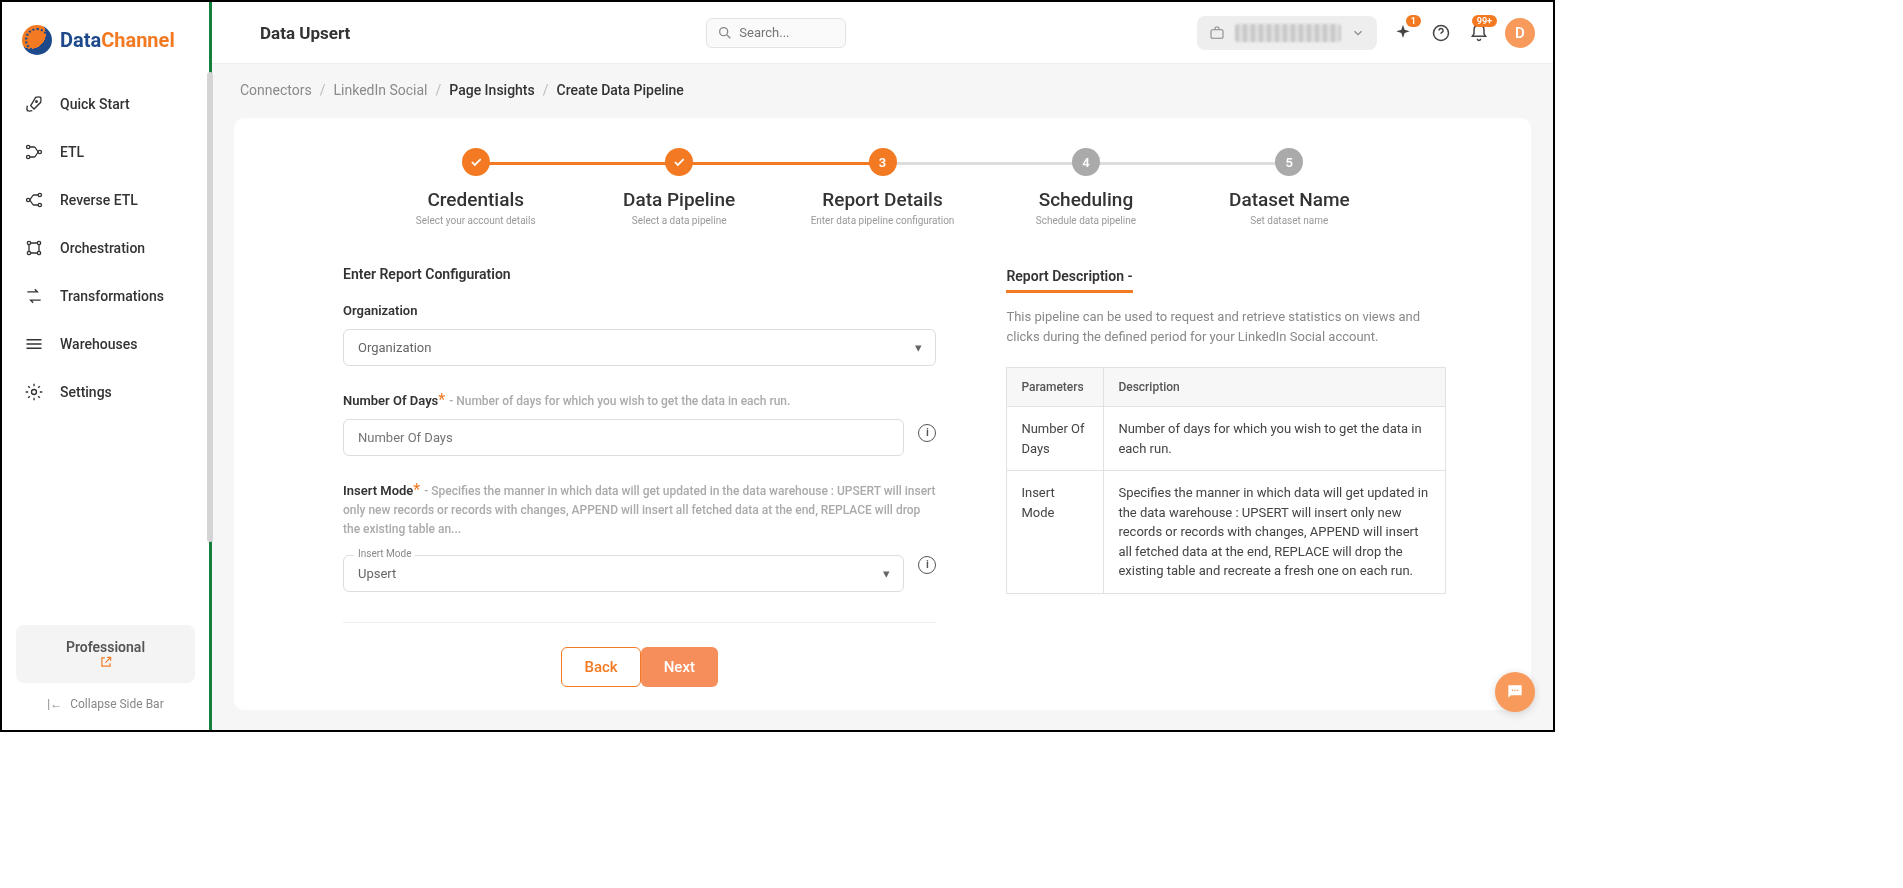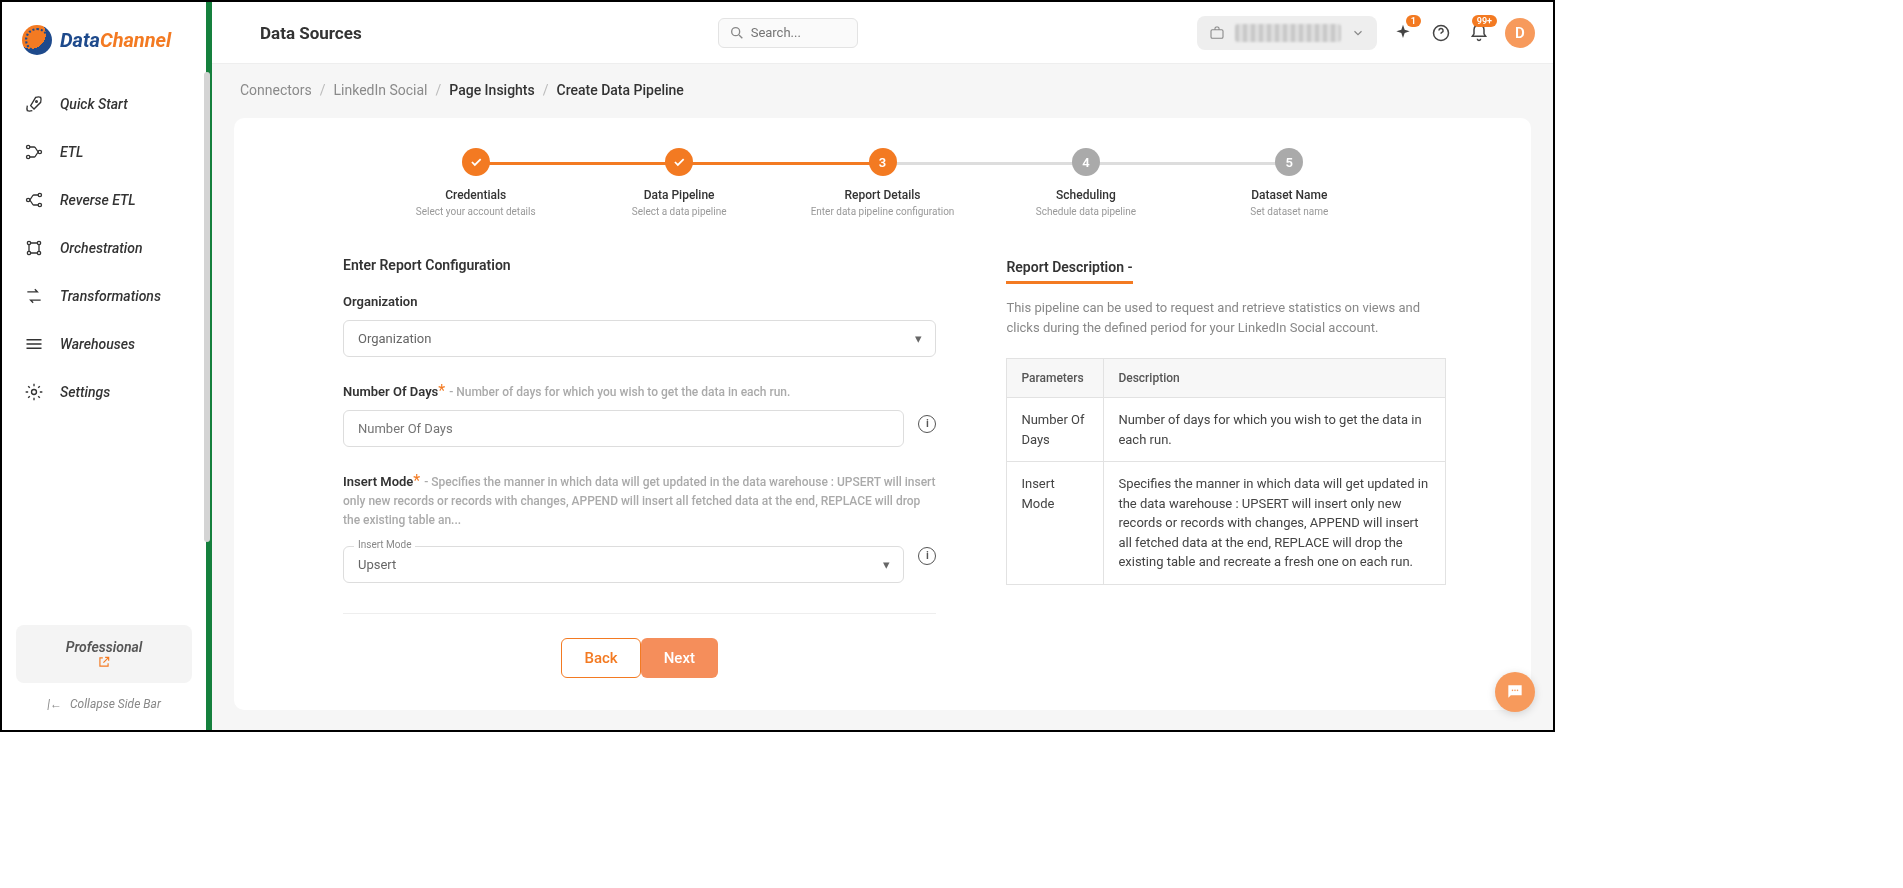--- a/index.html
+++ b/index.html
@@ -1,20 +1,20 @@
 <!DOCTYPE html>
 <html><head>
 <meta charset="utf-8">
 <style>
 * { box-sizing: border-box; margin: 0; padding: 0; font-family: -apple-system, BlinkMacSystemFont, "Segoe UI", Roboto, sans-serif; }
 body { background: #fff; width: 1555px; height: 732px; border: 2px solid #000; overflow: hidden; position: relative; }
 .app { display: flex; height: 100%; }
 
 
-.sidebar { width: 210px; background: #fff; border-right: 6px solid #15803d; display: flex; flex-direction: column; padding: 15px 0; position: relative; font-style: italic; }
+.sidebar { width: 210px; background: #fff; border-right: 3px solid #15803d; display: flex; flex-direction: column; padding: 15px 0; position: relative; }
 .sidebar::after { content: ""; position: absolute; right: -4px; top: 70px; width: 6px; height: 470px; background: #d4d4d4; border-radius: 3px; }
 .logo { display: flex; align-items: center; padding: 8px 20px 25px; font-weight: 700; font-size: 20px; }
 .logo-mark { width: 30px; height: 30px; margin-right: 8px; background: radial-gradient(circle at 30% 30%, #F37A22 0%, #F37A22 50%, #1E4A8C 50%, #1E4A8C 100%); border-radius: 50%; position: relative; }
 .logo-mark::before { content: ""; position: absolute; inset: 3px; border-radius: 50%; border: 2px dotted #1E4A8C; }
 .logo-data { color: #1E4A8C; }
 .logo-channel { color: #F37A22; }
 .nav-item { display: flex; align-items: center; padding: 14px 22px; cursor: pointer; color: #333; font-size: 14px; font-weight: 500; gap: 16px; }
 .nav-icon { width: 20px; height: 20px; display: flex; align-items: center; justify-content: center; color: #333; flex-shrink: 0; }
 .sidebar-bottom { margin-top: auto; padding: 0 14px; }
 .plan-card { background: #f4f4f4; border-radius: 8px; padding: 14px 16px; display: flex; justify-content: space-between; align-items: center; font-size: 14px; color: #555; font-weight: 600; flex-direction: column; }
@@ -44,21 +44,21 @@
 .content { background: #fff; margin: 12px 22px 20px; border-radius: 10px; padding: 30px 30px 40px; flex: 1; overflow: auto; }
 
 
 .stepper { display: flex; align-items: flex-start; justify-content: space-between; margin: 0 110px 40px; position: relative; }
 .step { display: flex; flex-direction: column; align-items: center; flex: 1; position: relative; z-index: 2; }
 .step-circle { width: 28px; height: 28px; border-radius: 50%; display: flex; align-items: center; justify-content: center; font-size: 13px; font-weight: 600; color: #fff; margin-bottom: 12px; }
 .step.done .step-circle, .step.current .step-circle { background: #F37A22; }
 .step.pending .step-circle { background: #aaa; }
 .step-line { position: absolute; top: 14px; height: 3px; background: #ddd; left: calc(var(--l)); right: calc(var(--r)); z-index: 1; }
 .step-line.done { background: #F37A22; }
-.step-title { font-size: 12px; color: #333; font-weight: 500; text-align: center; }
+.step-title { font-size: 19px; color: #333; font-weight: 500; text-align: center; }
 .step-sub { font-size: 10px; color: #999; text-align: center; margin-top: 4px; }
 
 
 .form-area { display: flex; gap: 70px; padding: 0 55px; }
 .left-col { flex: 1.35; margin-left: 24px; }
 .right-col { flex: 1; }
 .section-title { font-size: 14px; font-weight: 600; color: #333; margin-bottom: 18px; }
 .field { margin-bottom: 24px; }
 .field-label { font-size: 13px; font-weight: 600; color: #333; display: inline; }
 .field-req { color: #F37A22; }
@@ -180,21 +180,21 @@
       </div>
       <div class="collapse">
         <span>|←</span>
         <span>Collapse Side Bar</span>
       </div>
     </div>
   </aside>
 
   <div class="main">
     <div class="topbar">
-      <span class="page-title">Data Sources</span>
+      <span class="page-title">Data Upsert</span>
       <div class="search">
         <div class="search-box">
           <span style="margin-right:6px;color:#888;">
               <svg width="16" height="16" viewBox="0 0 24 24" fill="none" stroke="currentColor" stroke-width="2">
                 <circle cx="10" cy="10" r="6"></circle>
                 <path d="M20 20l-5-5"></path>
               </svg>
             </span>
           <input type="text" placeholder="Search..." style="">
         </div>

